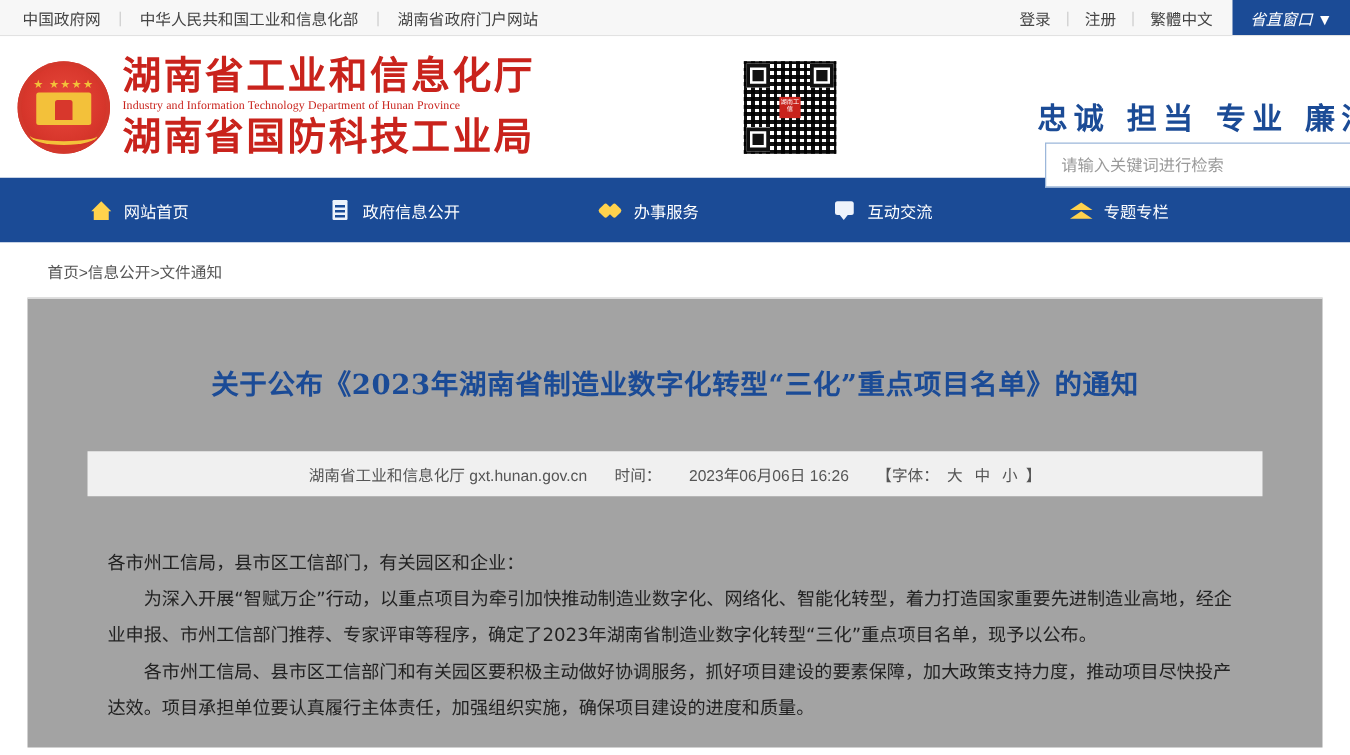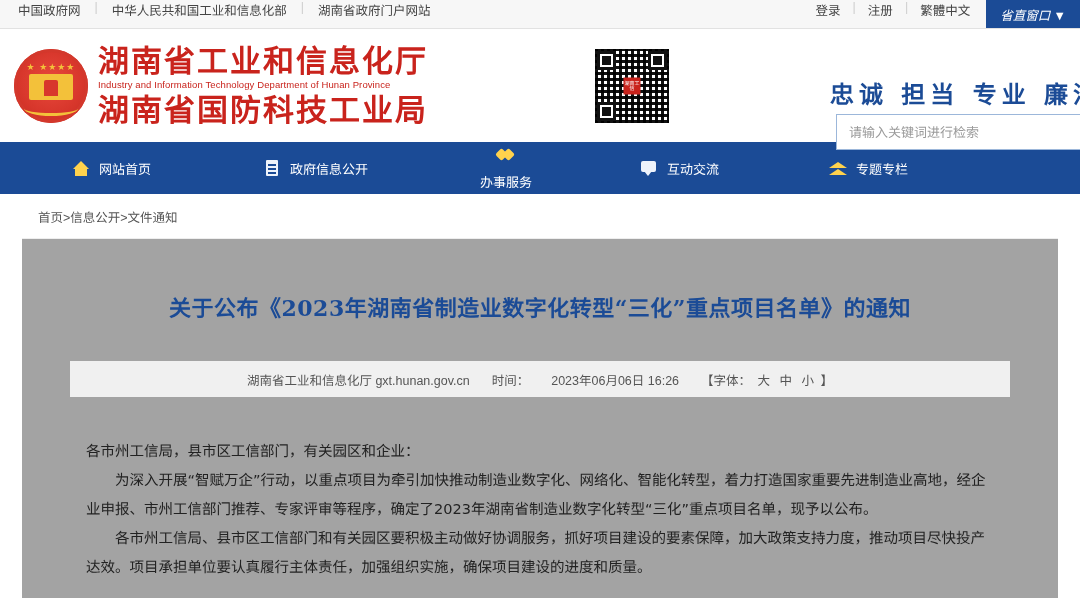--- a/index.html
+++ b/index.html
@@ -24,20 +24,21 @@
     display: flex;
     align-items: center;
     justify-content: space-between;
     padding: 0 0 0 18px;
     font-size: 12.5px;
     color: #444;
     box-sizing: border-box;
   }
   .topbar-left, .topbar-right {
     display: flex;
+    align-items: center;
     height: 100%;
   }
   .topbar a, .topbar span.tb-link {
     color: #444;
     text-decoration: none;
     white-space: nowrap;
   }
   .tb-sep {
     color: #cfcfcf;
     margin: 0 14px;
@@ -133,20 +134,21 @@
     font-size: 31px;
     color: #c9231c;
     letter-spacing: 2px;
     line-height: 1.12;
   }
   .title-en {
     font-size: 9.5px;
     color: #c9231c;
     letter-spacing: 0.1px;
     line-height: 1.5;
+    font-family: Liberation Serif, serif;
   }
   .title-cn2 {
     font-family: "DejaVu Serif", "Liberation Serif", serif;
     font-weight: bold;
     font-size: 31px;
     color: #c9231c;
     letter-spacing: 2px;
     line-height: 1.12;
   }
 
@@ -238,21 +240,21 @@
   .nav-item {
     display: flex;
     align-items: center;
     gap: 9px;
     font-size: 13px;
     color: #fff;
     white-space: nowrap;
   }
   .nav-item:nth-child(1) { margin-left: 72px; }
   .nav-item:nth-child(2) { margin-left: 112px; }
-  .nav-item:nth-child(3) { margin-left: 112px; flex-direction: column; }
+  .nav-item:nth-child(3) { margin-left: 112px; }
   .nav-item:nth-child(4) { margin-left: 108px; }
   .nav-item:nth-child(5) { margin-left: 110px; }
   .nav-ico {
     display: inline-block;
     width: 18px;
     height: 18px;
     position: relative;
     flex: 0 0 auto;
   }
   

